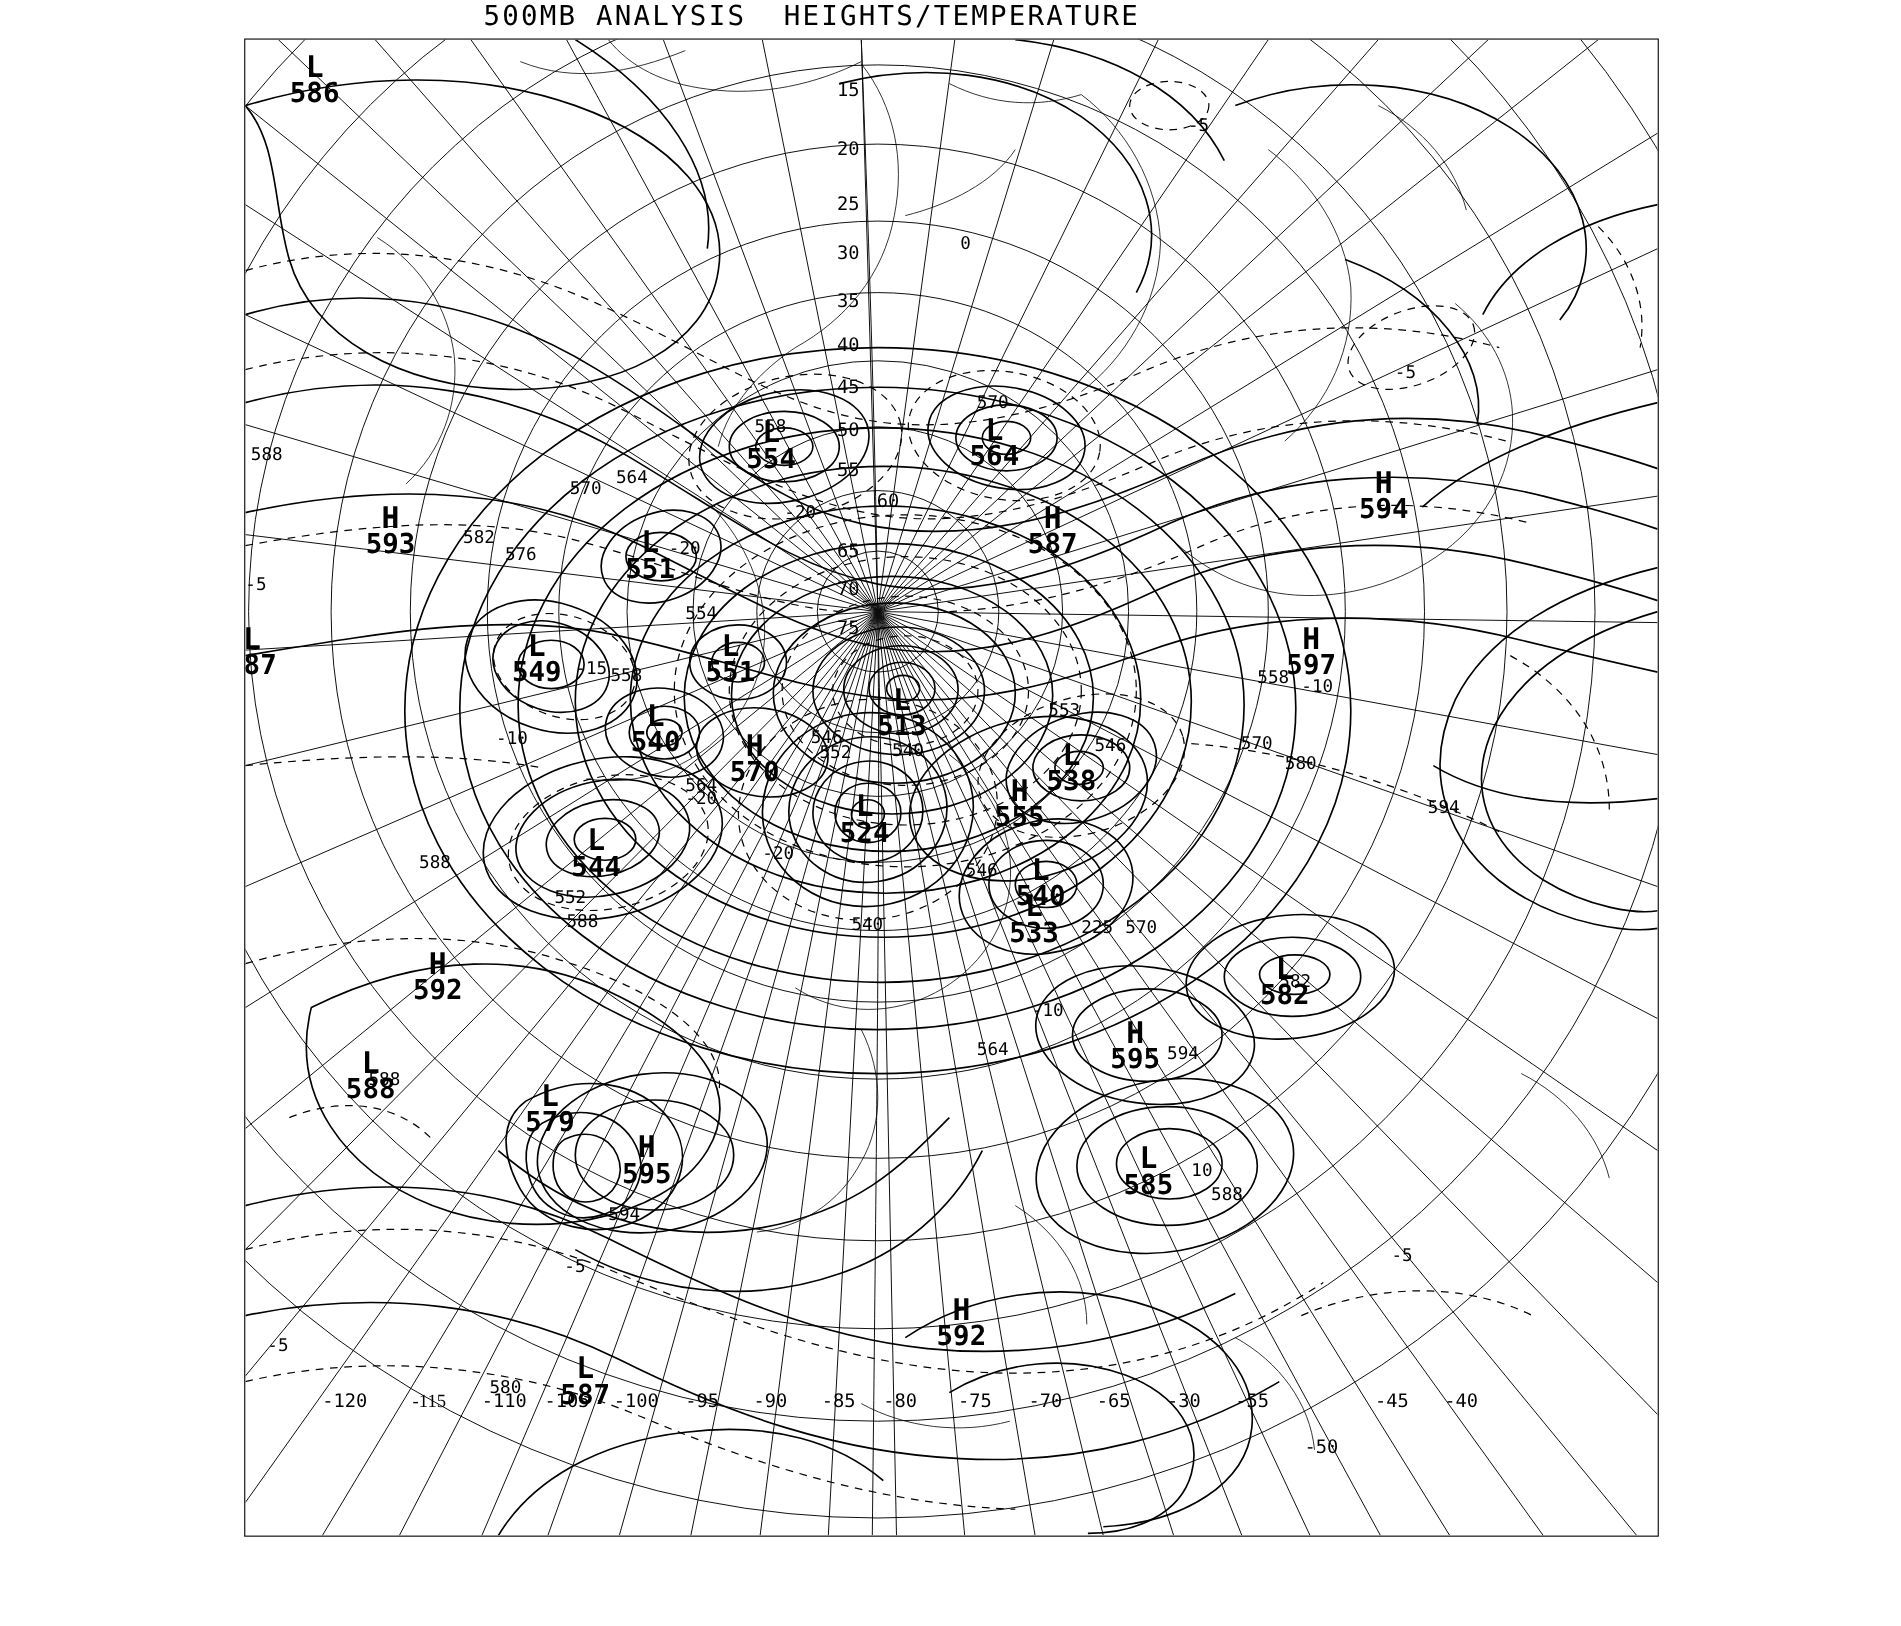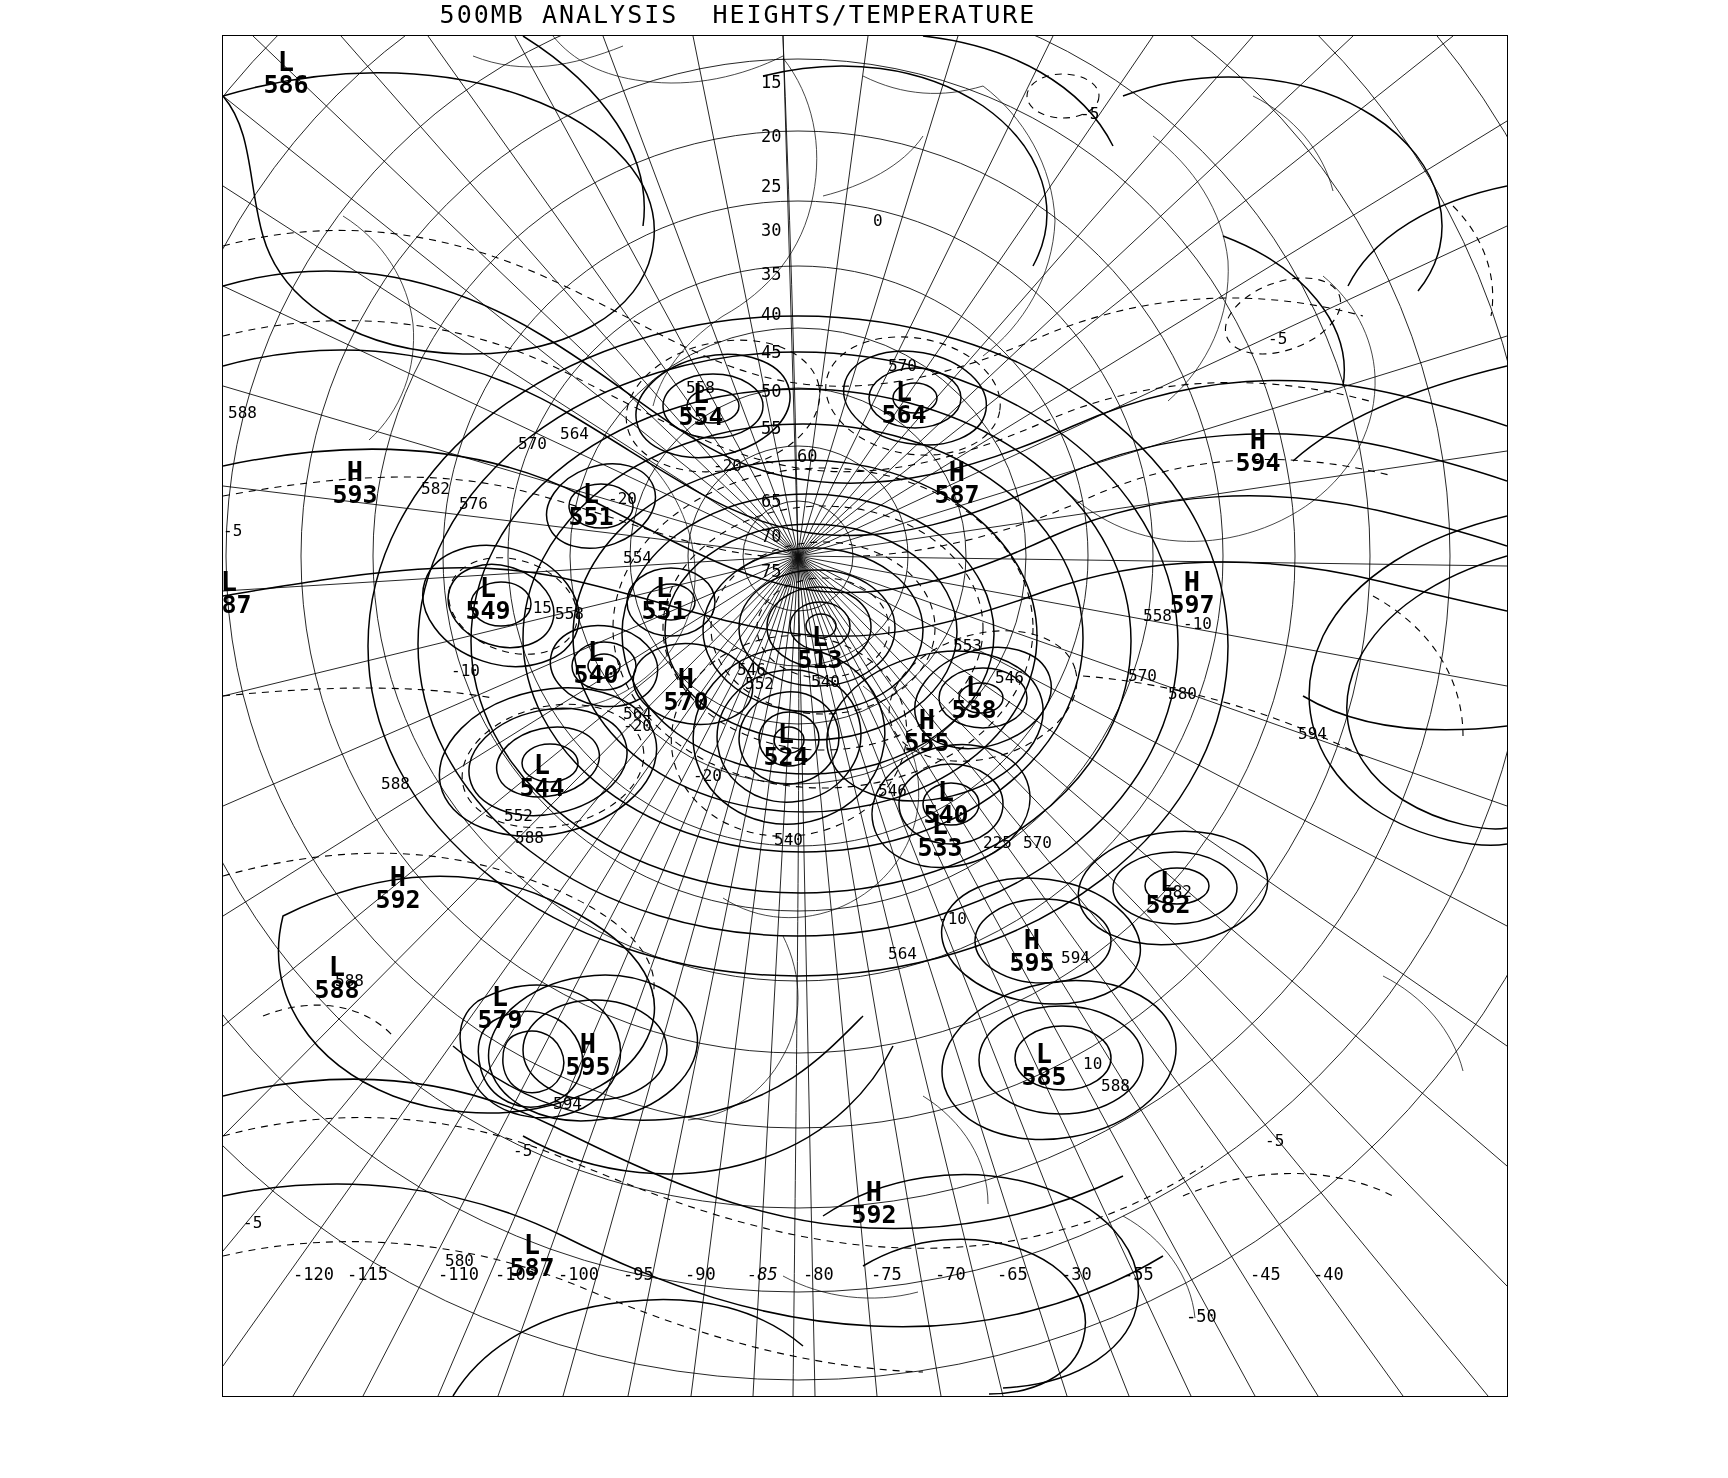--- a/index.html
+++ b/index.html
@@ -379,27 +379,27 @@
     <div class="marker" style="left:922px; top:832px; width:46px;"><span class="ltr">L</span><span class="val">582</span></div>
     <div class="marker" style="left:786px; top:890px; width:46px;"><span class="ltr">H</span><span class="val">595</span></div>
     <div class="marker" style="left:91px;  top:917px; width:46px;"><span class="ltr">L</span><span class="val">588</span></div>
     <div class="marker" style="left:254px; top:947px; width:46px;"><span class="ltr">L</span><span class="val">579</span></div>
     <div class="marker" style="left:342px; top:994px; width:46px;"><span class="ltr">H</span><span class="val">595</span></div>
     <div class="marker" style="left:798px; top:1004px;width:46px;"><span class="ltr">L</span><span class="val">585</span></div>
     <div class="marker" style="left:628px; top:1142px;width:46px;"><span class="ltr">H</span><span class="val">592</span></div>
     <div class="marker" style="left:286px; top:1195px;width:46px;"><span class="ltr">L</span><span class="val">587</span></div>
 
     <div class="lonlab" style="left:70px;  top:1228px;">-120</div>
-    <div class="lonlab" style="left:124px; top:1228px;">-115</div>
+    <div class="lonlab" style="left:152px; top:1228px;font-family:Liberation Serif, serif;">-115</div>
     <div class="lonlab" style="left:215px; top:1228px;">-110</div>
     <div class="lonlab" style="left:272px; top:1228px;">-105</div>
     <div class="lonlab" style="left:335px; top:1228px;">-100</div>
     <div class="lonlab" style="left:400px; top:1228px;">-95</div>
     <div class="lonlab" style="left:462px; top:1228px;">-90</div>
-    <div class="lonlab" style="left:524px; top:1228px;font-style:italic;">-85</div>
+    <div class="lonlab" style="left:524px; top:1228px;">-85</div>
     <div class="lonlab" style="left:580px; top:1228px;">-80</div>
     <div class="lonlab" style="left:648px; top:1228px;">-75</div>
     <div class="lonlab" style="left:712px; top:1228px;">-70</div>
     <div class="lonlab" style="left:774px; top:1228px;">-65</div>
     <div class="lonlab" style="left:838px; top:1228px;">-30</div>
     <div class="lonlab" style="left:900px; top:1228px;">-55</div>
     <div class="lonlab" style="left:963px; top:1228px;margin-top:42px;">-50</div>
     <div class="lonlab" style="left:1027px;top:1228px;">-45</div>
     <div class="lonlab" style="left:1090px;top:1228px;">-40</div>
 

